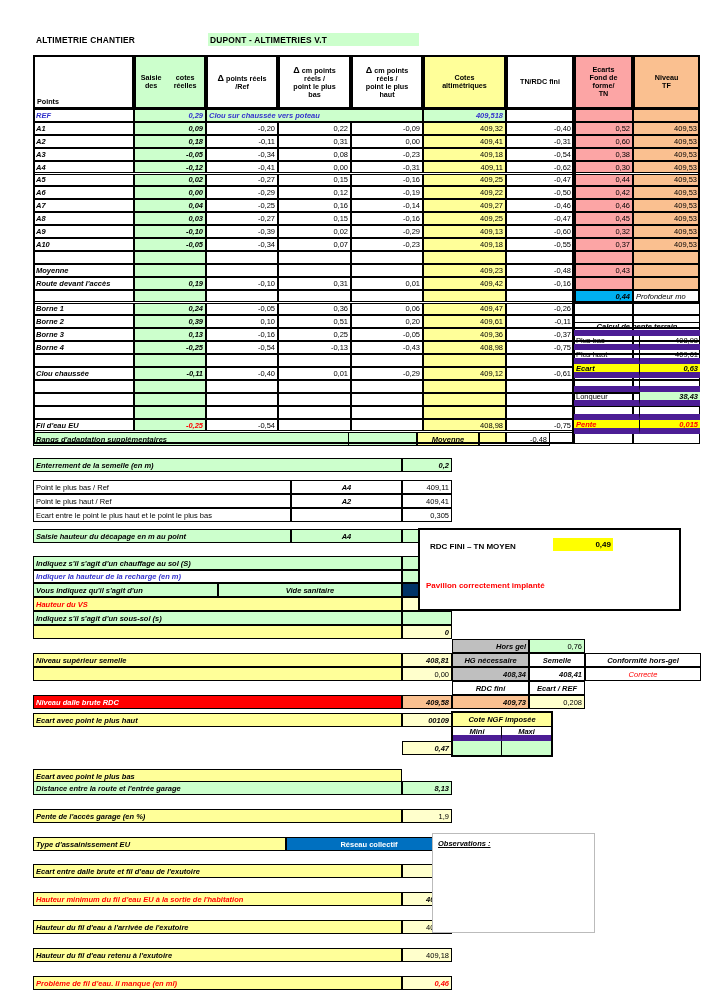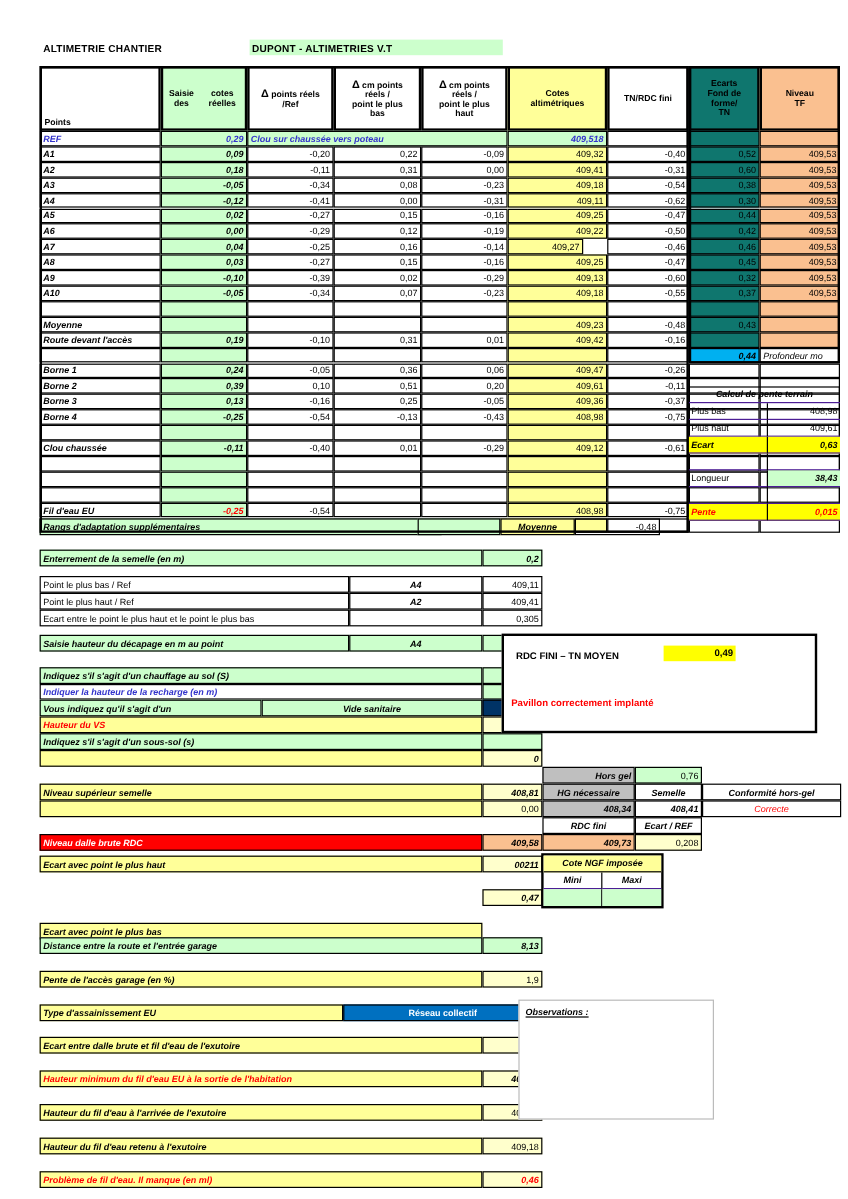--- a/index.html
+++ b/index.html
@@ -6,28 +6,28 @@
   body{width:707px;height:999px;font-family:"Liberation Sans",sans-serif;font-size:7.5px;color:#000;position:relative;overflow:hidden;}
   .abs{position:absolute;box-sizing:border-box;}
   .cell{position:absolute;box-sizing:border-box;display:flex;align-items:center;padding:0 2px;white-space:nowrap;overflow:hidden;}
   .r{justify-content:flex-end;}
   .c{justify-content:center;}
   .l{justify-content:flex-start;}
   .b{font-weight:bold;}
   .i{font-style:italic;}
   .bi{font-weight:bold;font-style:italic;}
   .bd{border:1px solid #000;}
-  .bdB{border-bottom:1px solid #4c1d95;}
+  .bdB{border-bottom:6px solid #4c1d95;}
   .bdR{border-right:1px solid #000;}
   .thick{border:2px solid #000;}
   .g{background:#ccffcc;}
   .y{background:#ffff99;}
   .ylight{background:#ffffcc;}
   .yhard{background:#ffff00;}
-  .pur{background:#0f766e;}
+  .pur{background:#fca5a5;}
   .or{background:#fac090;}
   .blue{background:#00b0f0;}
   .navy{background:#003366;color:#fff;}
   .bluebtn{background:#0070c0;color:#fff;}
   .red{background:#ff0000;color:#fff;}
   .gray{background:#bfbfbf;}
   .txtred{color:#ff0000;}
   .txtblue{color:#3333cc;}
   .wrapc{white-space:normal;text-align:center;line-height:1.12;display:flex;align-items:center;justify-content:center;}
   .hdr{font-weight:bold;font-size:7.2px;}
@@ -141,21 +141,21 @@
     <div class="cell  bd r" style="left:351px;top:186.4px;width:72px;height:12.9px;">-0,19</div>
     <div class="cell y bd r" style="left:423px;top:186.4px;width:83px;height:12.9px;">409,22</div>
     <div class="cell  bd r" style="left:506px;top:186.4px;width:68px;height:12.9px;">-0,50</div>
     <div class="cell pur bd r" style="left:574px;top:186.4px;width:59px;height:12.9px;">0,42</div>
     <div class="cell or bd r" style="left:633px;top:186.4px;width:67px;height:12.9px;">409,53</div>
     <div class="cell  bd l bi" style="left:33px;top:199.3px;width:101px;height:12.9px;">A7</div>
     <div class="cell g bd r bi" style="left:134px;top:199.3px;width:72px;height:12.9px;">0,04</div>
     <div class="cell  bd r" style="left:206px;top:199.3px;width:72px;height:12.9px;">-0,25</div>
     <div class="cell  bd r" style="left:278px;top:199.3px;width:73px;height:12.9px;">0,16</div>
     <div class="cell  bd r" style="left:351px;top:199.3px;width:72px;height:12.9px;">-0,14</div>
-    <div class="cell y bd r" style="left:423px;top:199.3px;width:63px;height:12.9px;">409,27</div>
+    <div class="cell y bd r" style="left:423px;top:199.3px;width:83px;height:12.9px;">409,27</div>
     <div class="cell  bd r" style="left:506px;top:199.3px;width:68px;height:12.9px;">-0,46</div>
     <div class="cell pur bd r" style="left:574px;top:199.3px;width:59px;height:12.9px;">0,46</div>
     <div class="cell or bd r" style="left:633px;top:199.3px;width:67px;height:12.9px;">409,53</div>
     <div class="cell  bd l bi" style="left:33px;top:212.2px;width:101px;height:12.9px;">A8</div>
     <div class="cell g bd r bi" style="left:134px;top:212.2px;width:72px;height:12.9px;">0,03</div>
     <div class="cell  bd r" style="left:206px;top:212.2px;width:72px;height:12.9px;">-0,27</div>
     <div class="cell  bd r" style="left:278px;top:212.2px;width:73px;height:12.9px;">0,15</div>
     <div class="cell  bd r" style="left:351px;top:212.2px;width:72px;height:12.9px;">-0,16</div>
     <div class="cell y bd r" style="left:423px;top:212.2px;width:83px;height:12.9px;">409,25</div>
     <div class="cell  bd r" style="left:506px;top:212.2px;width:68px;height:12.9px;">-0,47</div>
@@ -396,21 +396,21 @@
     <div class="cell c i txtred bd" style="left:585px;top:667px;width:116px;height:14px;">Correcte</div>
     <div class="cell c bi bd" style="left:452px;top:681px;width:77px;height:14px;">RDC fini</div>
     <div class="cell c bi bd" style="left:529px;top:681px;width:56px;height:14px;">Ecart / REF</div>
     <div class="cell l bi red bd" style="left:33px;top:695px;width:369px;height:14px;">Niveau dalle brute RDC</div>
     <div class="cell r bi or bd" style="left:402px;top:695px;width:50px;height:14px;">409,58</div>
     <div class="cell r bi or bd" style="left:452px;top:695px;width:77px;height:14px;">409,73</div>
     <div class="cell r ylight bd" style="left:529px;top:695px;width:56px;height:14px;">0,208</div>
   </div>
 
 <div class="cell l bi y bd" style="left:33px;top:713px;width:369px;height:14px;">Ecart avec point le plus haut</div>
-<div class="cell r bi ylight bd" style="left:402px;top:713px;width:50px;height:14px;">00211</div>
+<div class="cell r bi ylight bd" style="left:402px;top:713px;width:50px;height:14px;">00109</div>
 <div class="cell l bi y bd" style="left:33px;top:741px;width:369px;height:14px;margin-top:28px;">Ecart avec point le plus bas</div>
 <div class="cell r bi ylight bd" style="left:402px;top:741px;width:50px;height:14px;">0,47</div>
 
 <div class="abs thick" style="left:451px;top:711px;width:102px;height:46px;"></div>
 <div class="cell c bi y bdB" style="left:453px;top:713px;width:98px;height:14px;border-bottom:1px solid #000;">Cote NGF imposée</div>
 <div class="cell c bi bdB bdR" style="left:453px;top:727px;width:49px;height:14px;">Mini</div>
 <div class="cell c bi bdB" style="left:502px;top:727px;width:49px;height:14px;">Maxi</div>
 <div class="cell c g bdR" style="left:453px;top:741px;width:49px;height:14px;"></div>
 <div class="cell c g" style="left:502px;top:741px;width:49px;height:14px;"></div>
 

